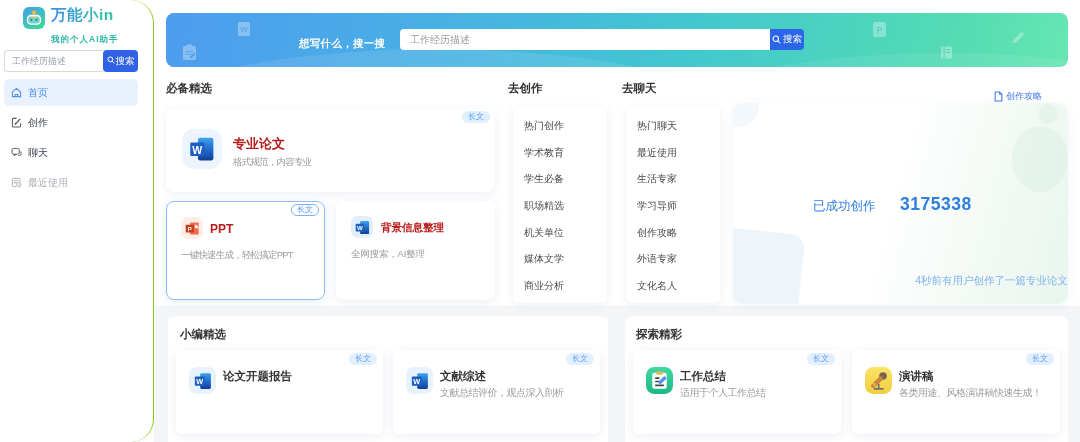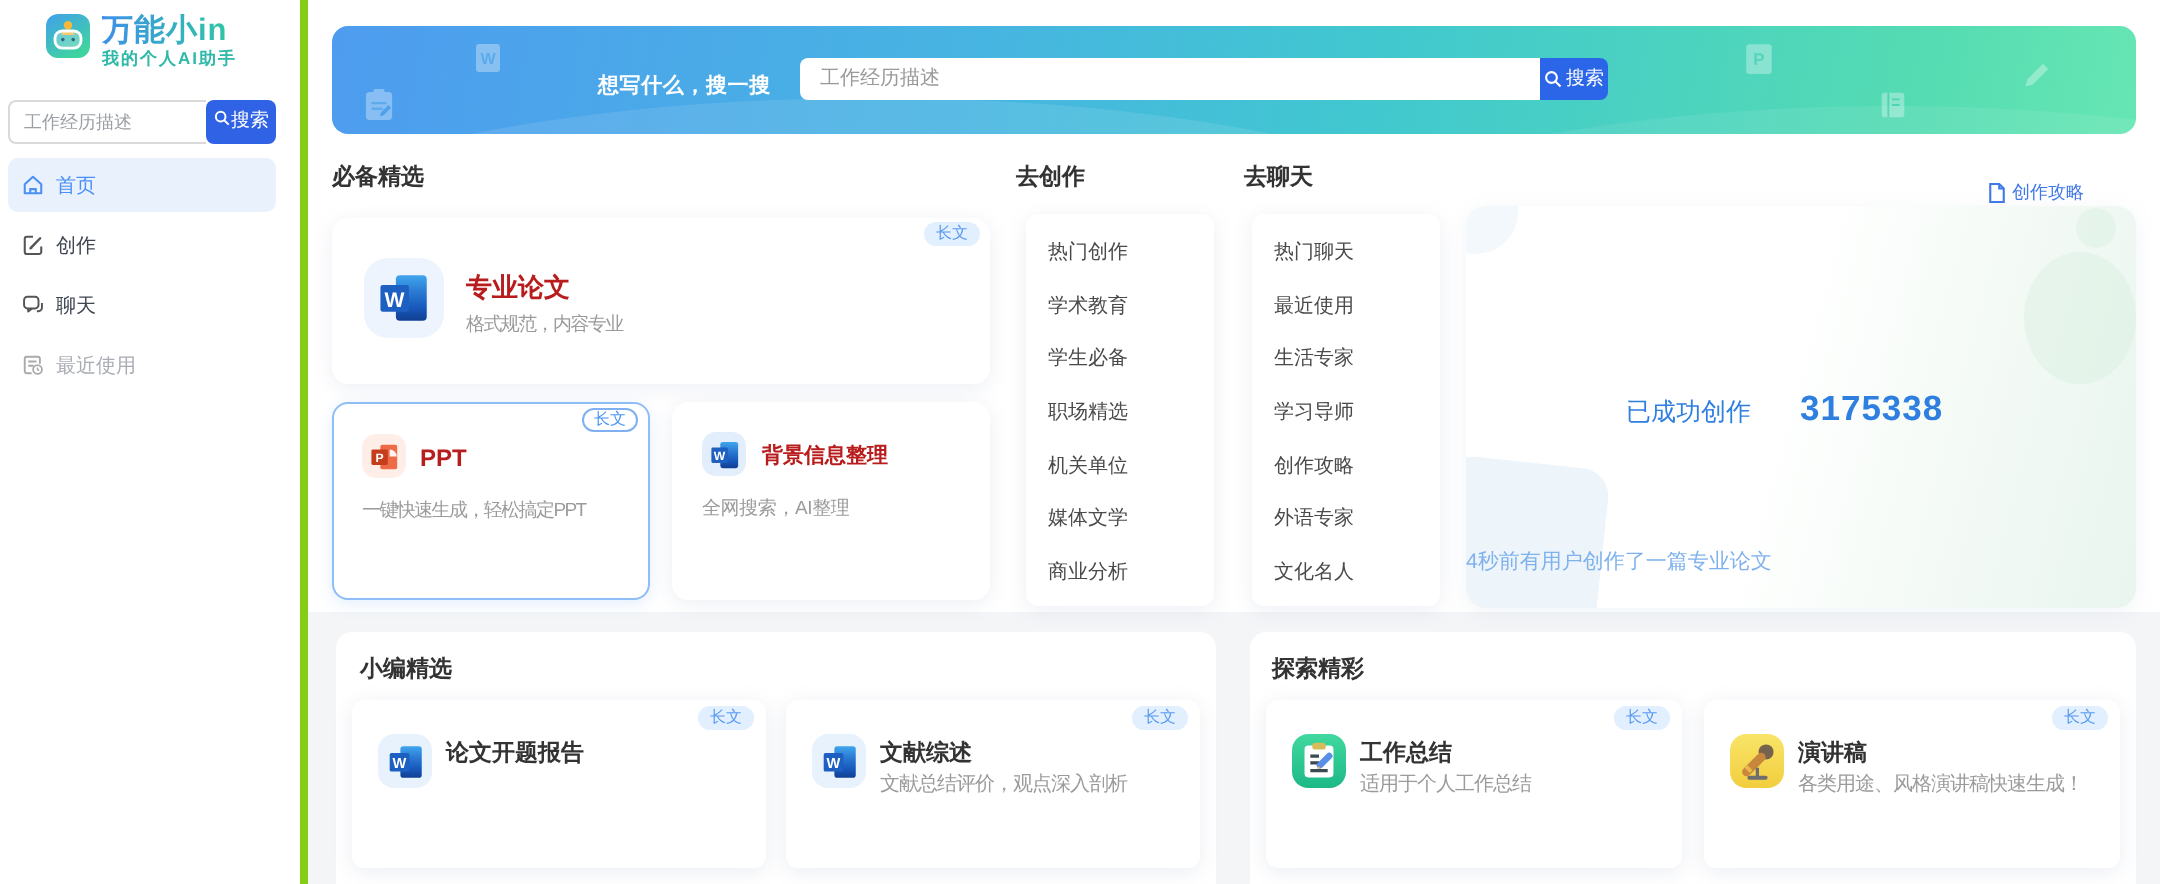--- a/index.html
+++ b/index.html
@@ -1,24 +1,24 @@
 <!DOCTYPE html>
 <html><head><meta charset="utf-8">
 <style>
 *{margin:0;padding:0;box-sizing:border-box;font-family:"Liberation Sans",sans-serif;}
 html,body{width:1080px;height:442px;overflow:hidden;background:#fff;}
 #root{position:relative;width:1080px;height:442px;background:#fff;}
 .abs{position:absolute;}
 
 #grayband{left:154px;top:306px;width:926px;height:136px;background:#f3f5f7;}
 
-#sidebar{left:0;top:0;width:154px;height:442px;background:#fff;border-right:4px solid #84cc16;z-index:5;}
+#sidebar{left:0;top:0;width:154px;height:442px;background:#fff;border-right:1px solid #84cc16;z-index:5;border-radius:23px;}
 #logoicon{left:23px;top:7px;width:22px;height:22px;}
 #logotext{left:51px;top:5px;font-size:15.5px;font-weight:bold;background:linear-gradient(90deg,#3E8FE8,#2EC6A5);-webkit-background-clip:text;background-clip:text;color:transparent;letter-spacing:0.5px;}
-#logosub{left:51px;top:24px;font-size:8.5px;font-weight:bold;color:#2EB9A8;letter-spacing:1px;}
+#logosub{left:51px;top:34px;font-size:8.5px;font-weight:bold;color:#2EB9A8;letter-spacing:1px;}
 #sidesearch{left:4px;top:50px;width:134px;height:22px;}
 #sideinput{left:0;top:0;width:99px;height:22px;background:#fff;border:1px solid #d9d9d9;border-right:none;border-radius:4px 0 0 4px;font-size:9px;color:#9aa0a6;line-height:20px;padding-left:7px;}
 #sidebtn{left:99px;top:0;width:35px;height:22px;background:#2F62E5;border-radius:4px;color:#fff;font-size:9.5px;line-height:22px;text-align:center;}
 .menuitem{left:4px;width:134px;height:27px;border-radius:5px;display:flex;align-items:center;padding-left:7px;font-size:10px;color:#3f4652;}
 .menuitem svg{margin-right:6px;}
 .menuitem.active{background:#E9F1FD;color:#4A90F5;}
 .menuitem.dim{color:#A9ADB3;}
 
 #banner{left:166px;top:13px;width:902px;height:54px;border-radius:8px;background:linear-gradient(100deg,#4E9CEF 0%,#47B4E2 35%,#41C8CF 58%,#55DCB2 88%,#67E6B4 100%);overflow:hidden;}
 .bdec1{left:-80px;top:36px;width:700px;height:200px;border-radius:50%;background:rgba(255,255,255,0.10);}
@@ -37,21 +37,21 @@
 .ctitle{font-weight:bold;color:#b91c1c;}
 .csub{color:#9b9b9b;letter-spacing:-0.5px;}
 
 .listcard{background:#fff;border-radius:6px;box-shadow:0 2px 10px rgba(130,145,175,0.14);}
 .litem{position:absolute;left:11px;font-size:10px;color:#4a4a4a;white-space:nowrap;}
 
 #rpanel{left:733px;top:103px;width:335px;height:201px;border-radius:10px;background:linear-gradient(105deg,#FFFFFF 0%,#FEFFFE 48%,#F4FAF6 72%,#E9F5EE 100%);overflow:hidden;box-shadow:0 2px 10px rgba(130,145,175,0.10);}
 #rp1{width:100%;text-align:center;top:22px;font-size:16px;font-weight:bold;color:#2E7FE0;letter-spacing:1px;}
 #rp2{left:80px;top:95px;font-size:12.5px;color:#2E7FE0;}
 #rp3{left:167px;top:91px;font-size:17.5px;font-weight:bold;color:#2E7FE0;letter-spacing:0.5px;}
-#rp4{width:100%;text-align:left;top:171px;font-size:10.5px;color:#7FB2EC;}
+#rp4{width:100%;text-align:right;top:171px;font-size:10.5px;color:#7FB2EC;}
 .blob{border-radius:50%;}
 
 .bcont{background:#fff;border-radius:8px 8px 0 0;top:316px;height:126px;}
 .bcard{position:absolute;top:34px;height:84px;background:#fff;border-radius:6px;box-shadow:0 2px 10px rgba(130,145,175,0.16);}
 .bicon{position:absolute;left:13px;top:17px;width:27px;height:27px;}
 .btitle{position:absolute;left:47px;top:19px;font-size:11.5px;font-weight:bold;color:#333;}
 .bsub{position:absolute;left:47px;top:37px;right:8px;font-size:10px;line-height:12.5px;color:#9b9b9b;letter-spacing:-0.5px;}
 </style></head>
 <body>
 <div id="root">

